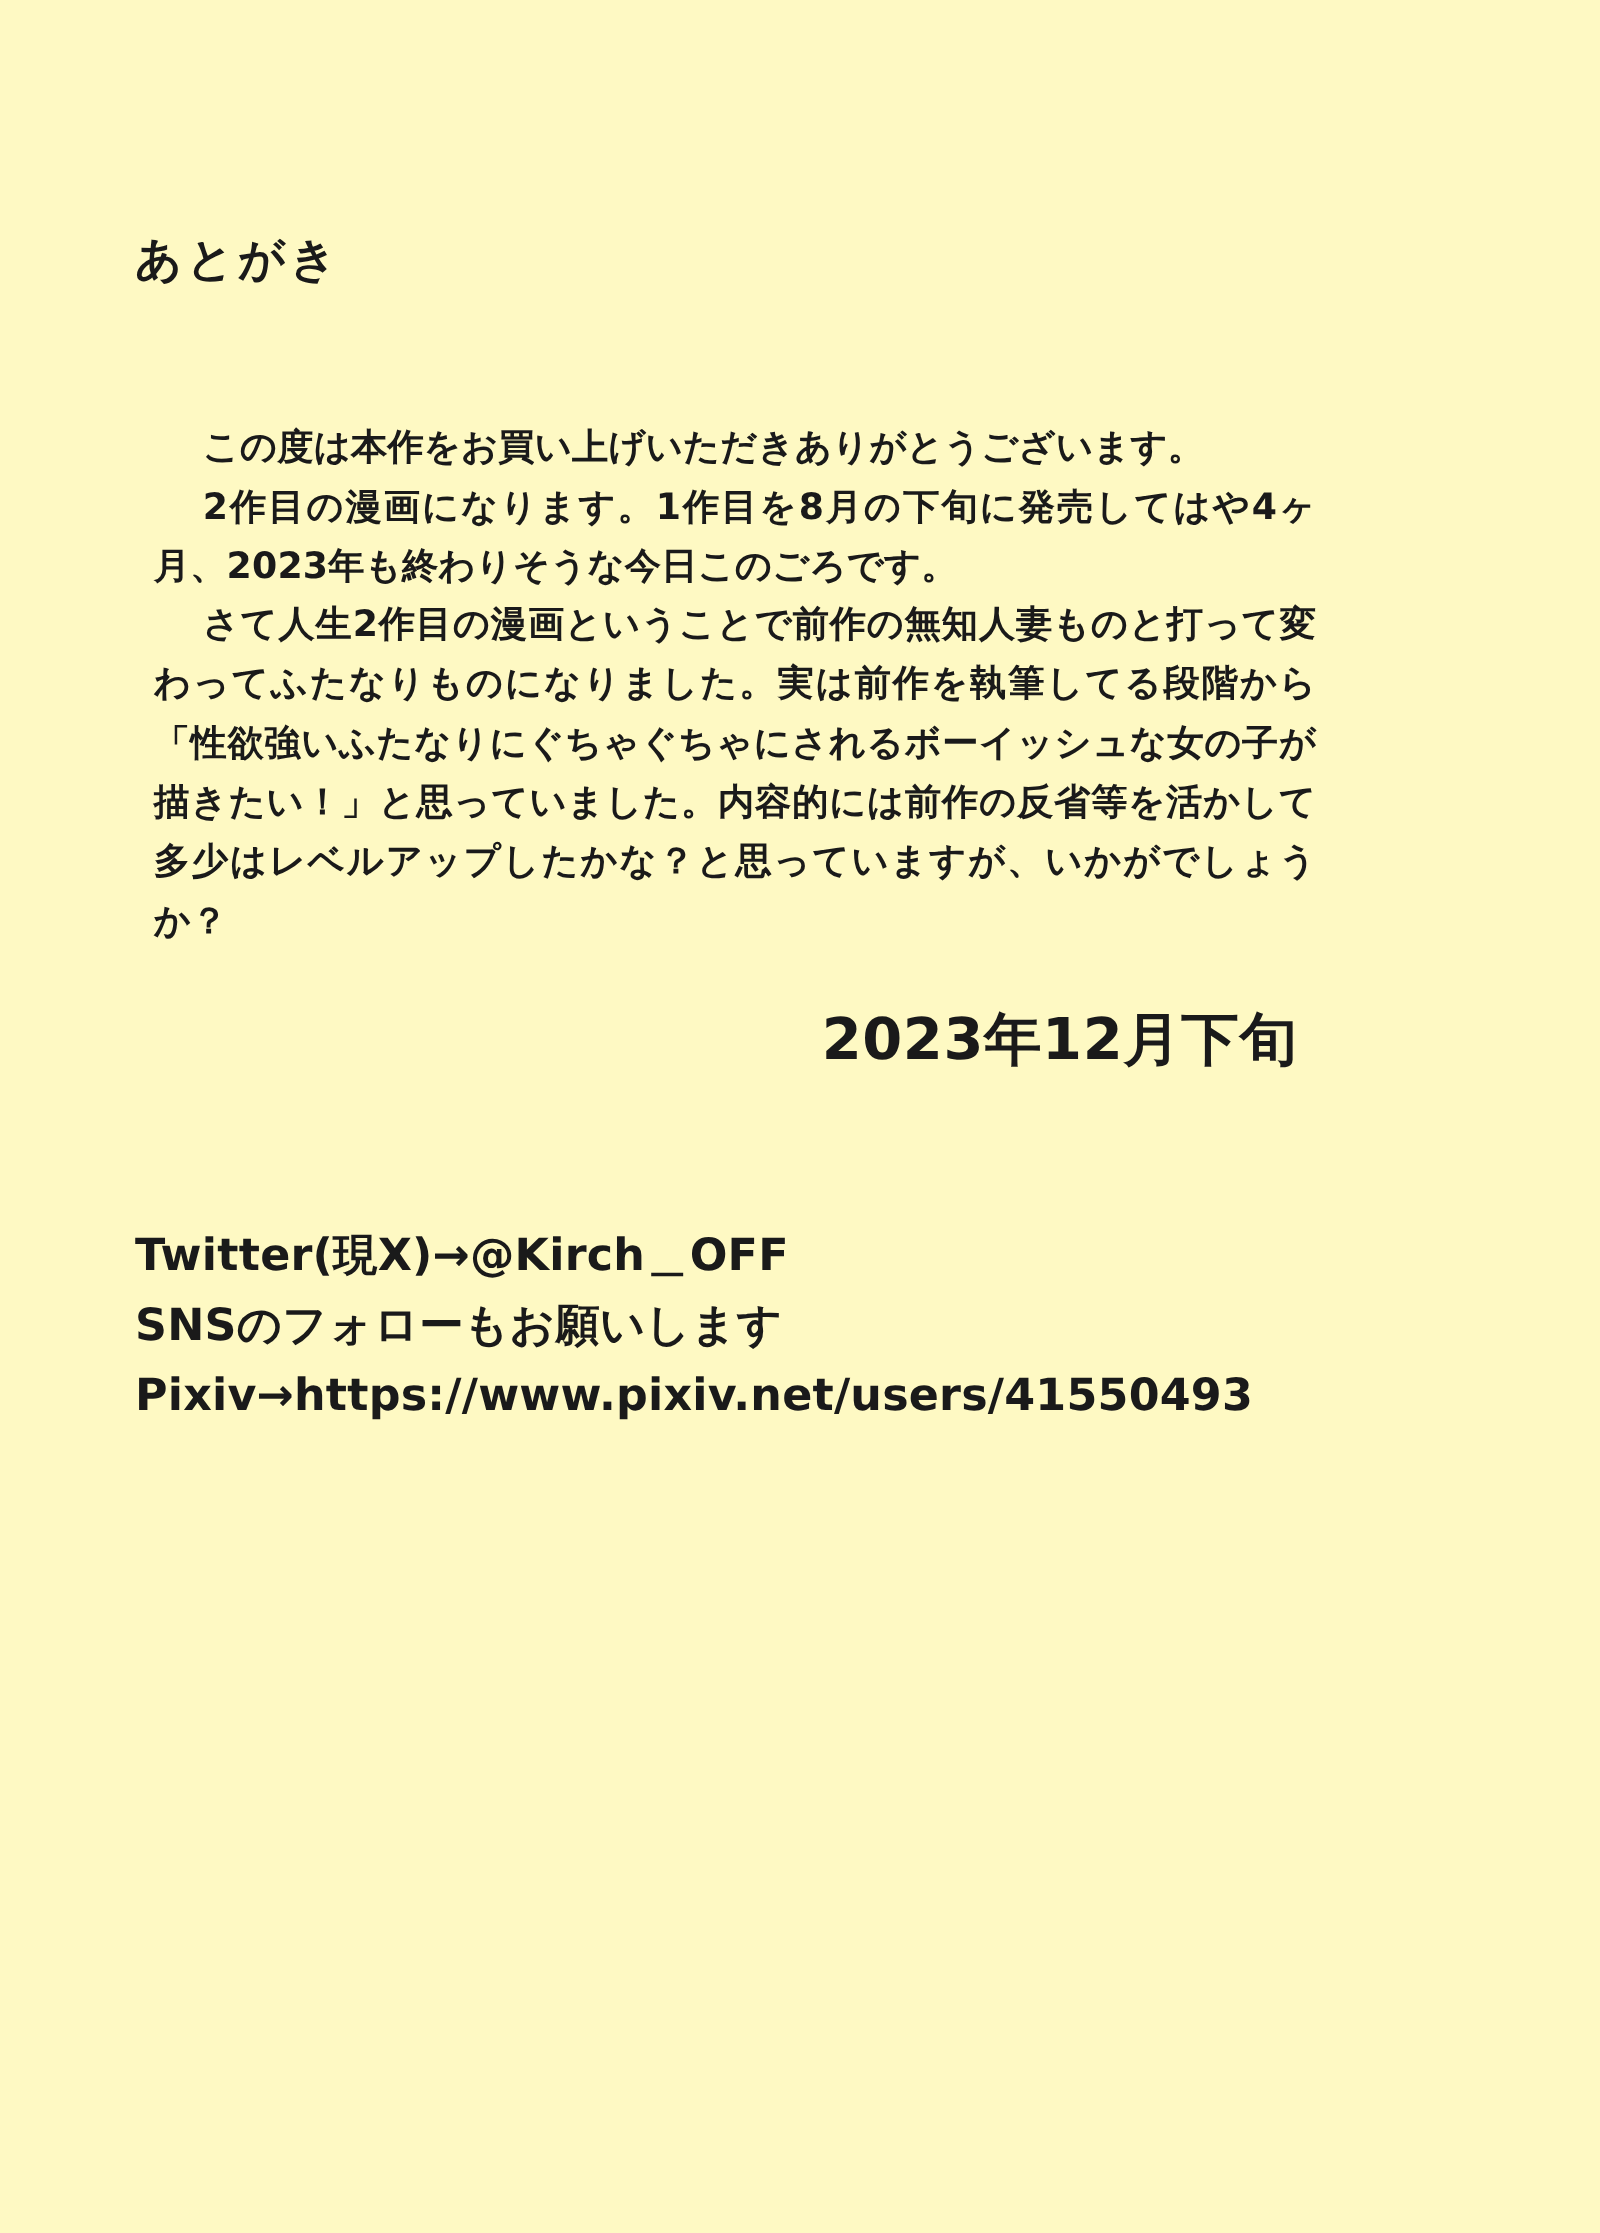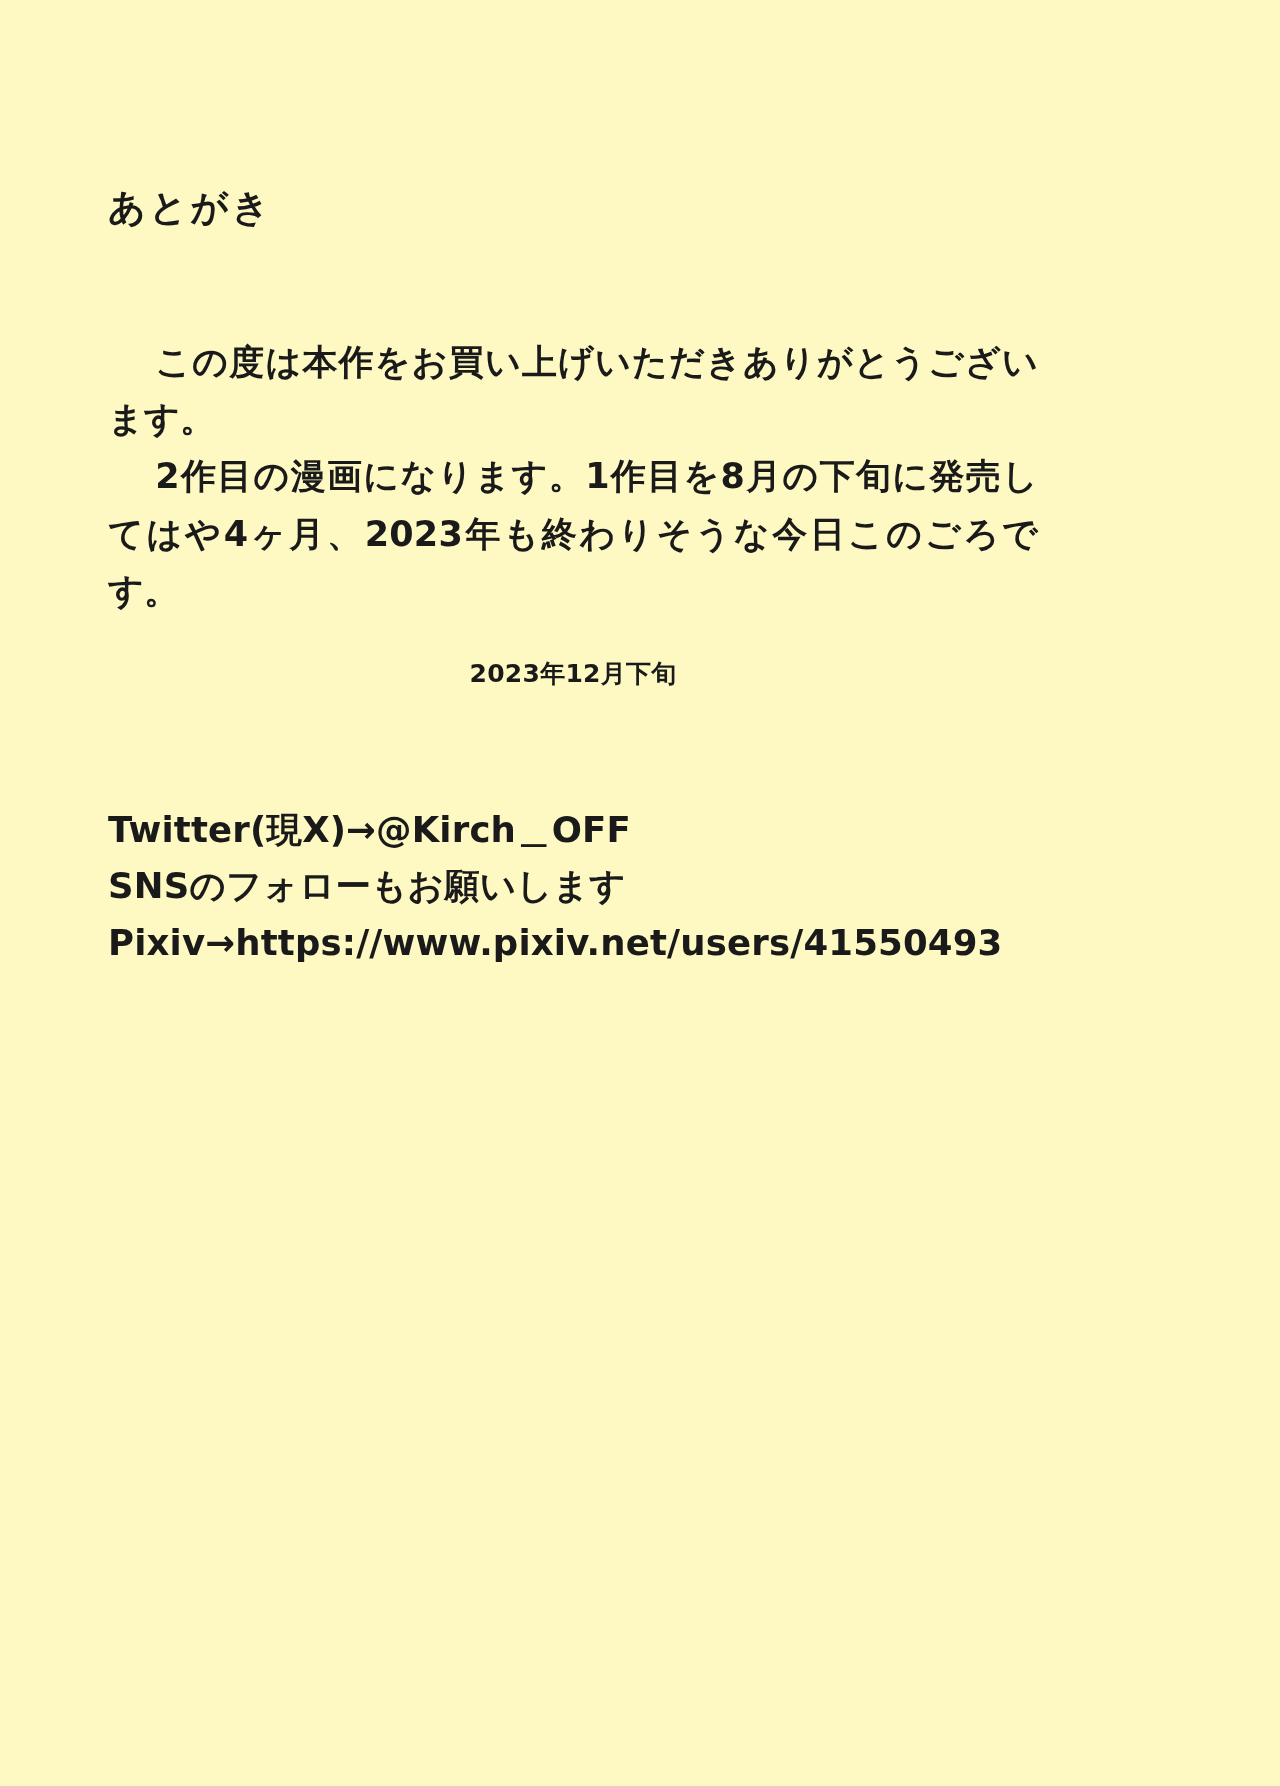--- a/index.html
+++ b/index.html
@@ -31,37 +31,37 @@
   }
   .afterword-title {
     font-size: 37px;
     font-weight: 700;
     letter-spacing: 0.09em;
     line-height: 1.2;
     margin: 0 0 104px 0;
     white-space: pre;
   }
   .body-text {
-    font-size: 35px;
+    font-size: 29px;
     font-weight: 700;
     line-height: 1.63;
     letter-spacing: 0.005em;
-    margin: 0;
+    margin: 15px;
     text-align: justify;
     text-justify: inter-character;
     width: 930px;
   }
   .body-text p {
     margin: 0;
     text-indent: 1.35em;
   }
   .date-line {
     width: 930px;
-    text-align: center;
-    font-size: 25px;
+    text-align: right;
+    font-size: 46px;
     font-weight: 700;
     line-height: 1.63;
     margin-top: 34px;
     letter-spacing: 0.01em;
   }
   .sns-block {
     margin-top: 108px;
     font-size: 35.5px;
     font-weight: 600;
     line-height: 1.58;
@@ -75,20 +75,21 @@
 <body>
 
 <div class="page">
   <div class="content">
 
     <h1 class="afterword-title">あとがき</h1>
 
     <div class="body-text">
       <p>この度は本作をお買い上げいただきありがとうございます。</p>
       <p>2作目の漫画になります。1作目を8月の下旬に発売してはや4ヶ月、2023年も終わりそうな今日このごろです。</p>
+      <p>さて人生2作目の漫画ということで前作の無知人妻ものと打って変わってふたなりものになりました。実は前作を執筆してる段階から「性欲強いふたなりにぐちゃぐちゃにされるボーイッシュな女の子が描きたい！」と思っていました。内容的には前作の反省等を活かして多少はレベルアップしたかな？と思っていますが、いかがでしょうか？</p>
     </div>
 
     <div class="date-line">2023年12月下旬</div>
 
     <div class="sns-block">
       <div>Twitter(現X)→@Kirch＿OFF</div>
       <div>SNSのフォローもお願いします</div>
       <div>Pixiv→https://www.pixiv.net/users/41550493</div>
     </div>
 

